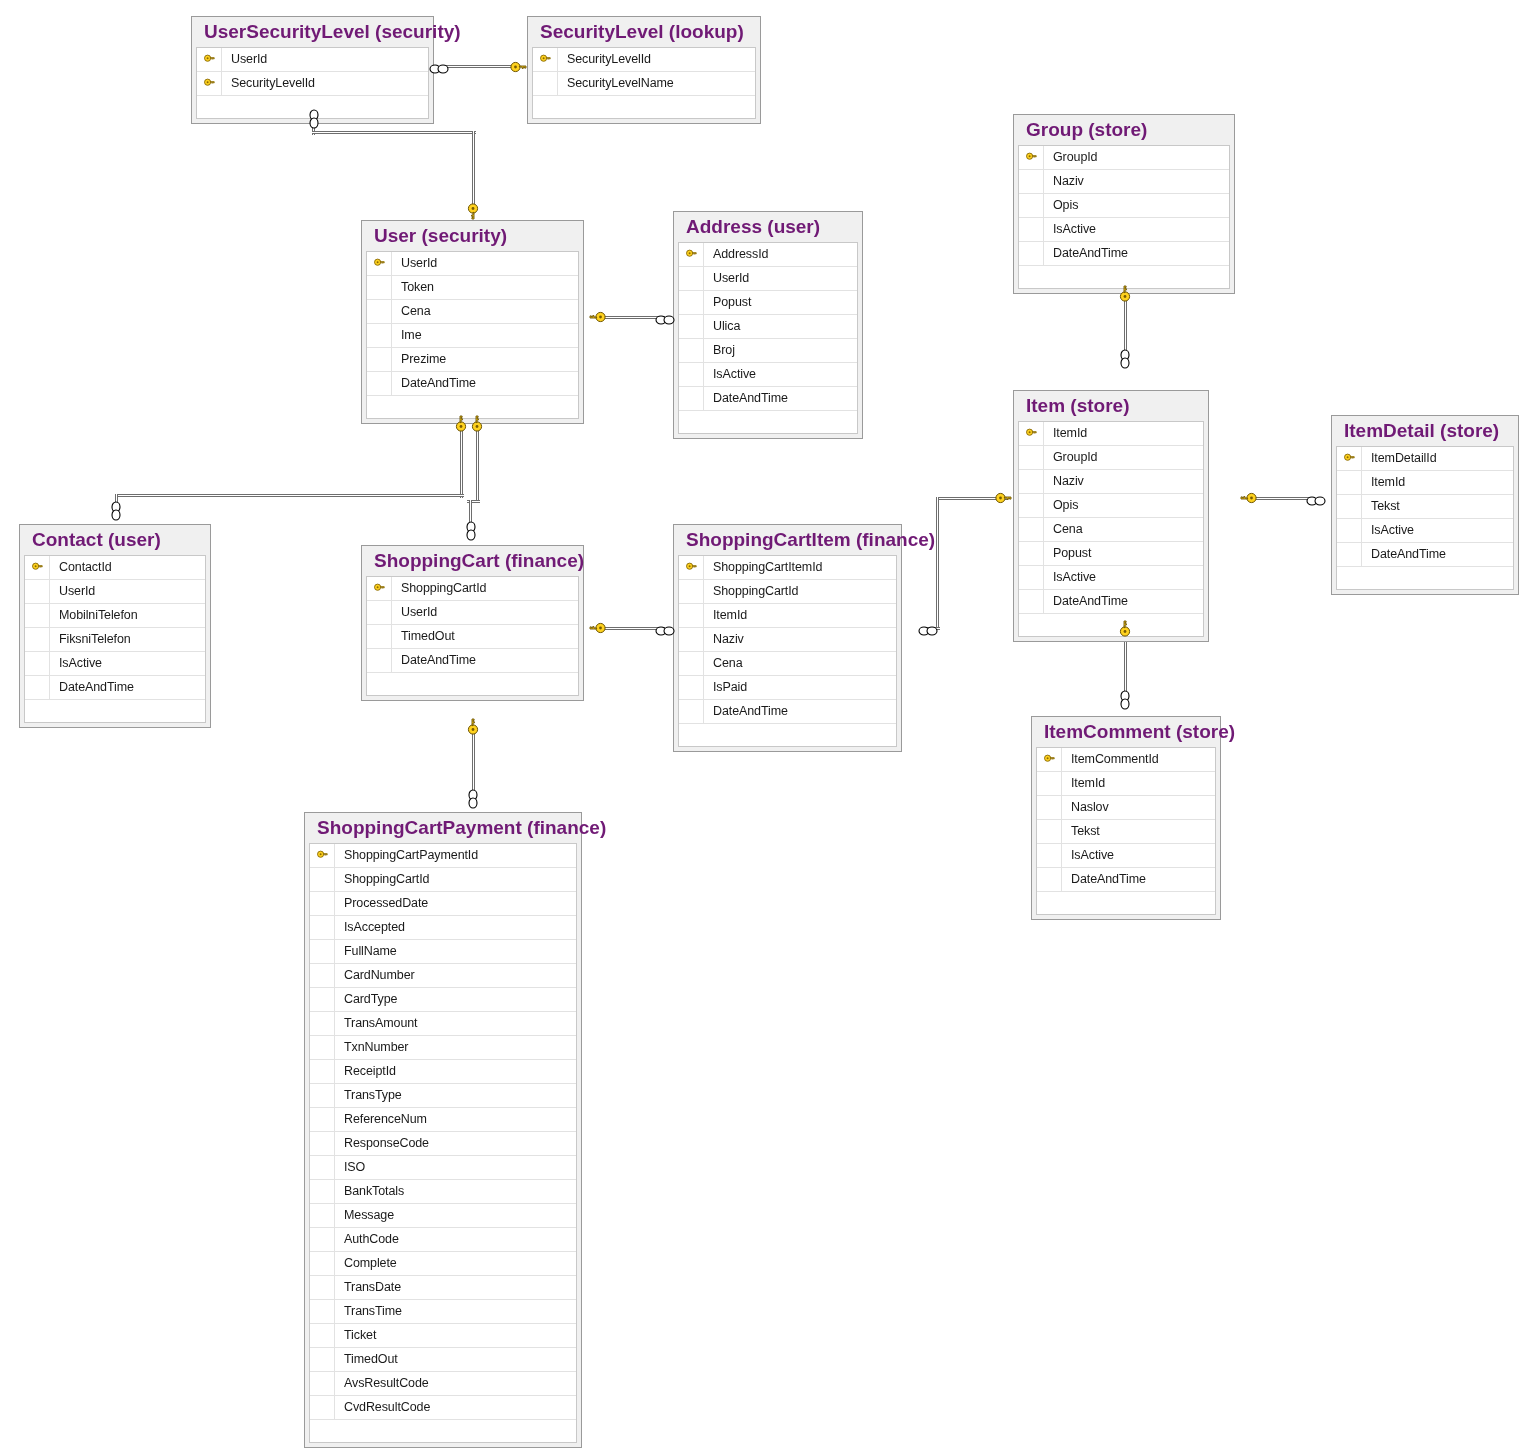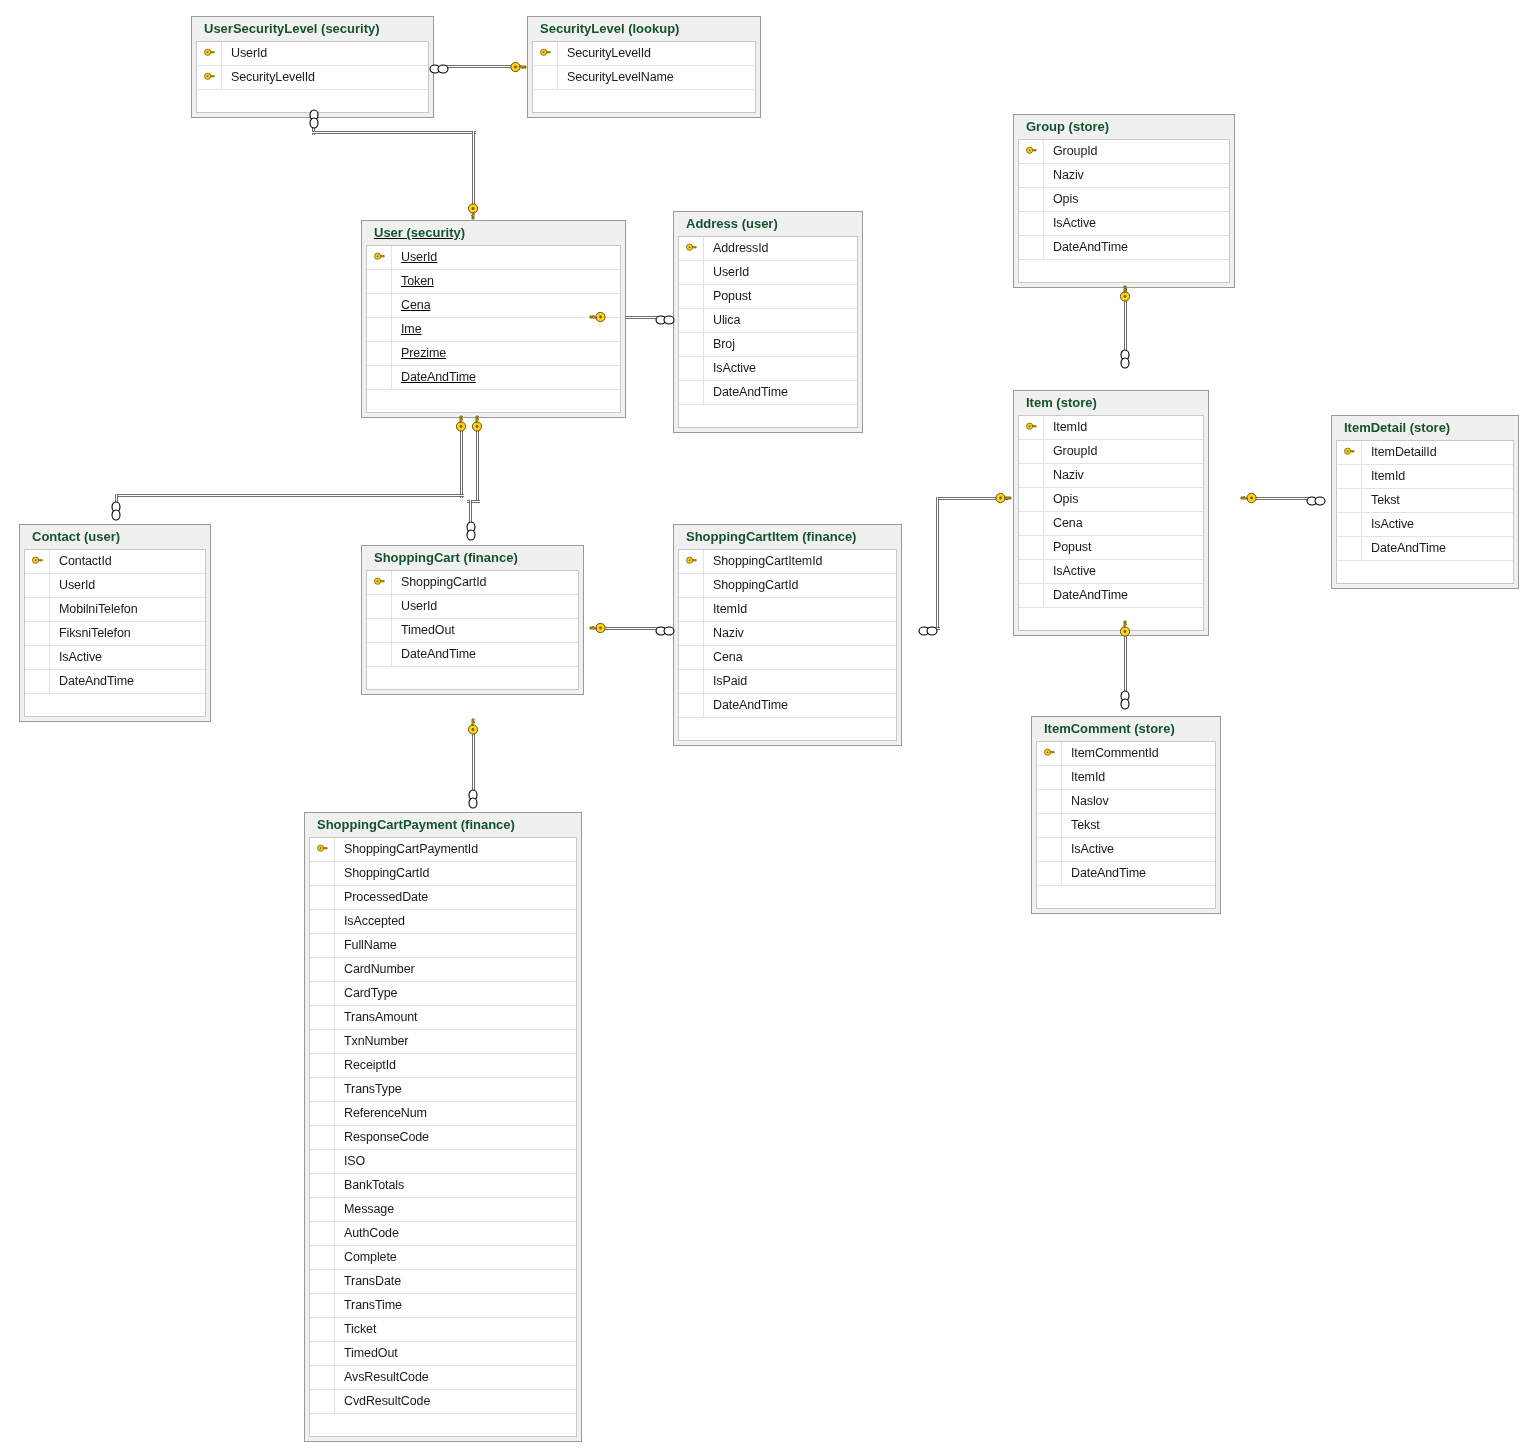--- a/index.html
+++ b/index.html
@@ -18,23 +18,23 @@
   
   .tbl{
     position:absolute;
     box-sizing:border-box;
     background:#f0f0f0;
     border:1px solid #9a9a9a;
     padding:0 4px 4px 4px;
     z-index:5;
   }
   .tbl-title{
-    font-size:13px;
+    font-size:19px;
     font-weight:bold;
-    color:#14532d;
+    color:#701a75;
     padding:5px 2px 5px 8px;
     line-height:1.05;
     white-space:nowrap;
     background:#f0f0f0;
   }
   .tbl-grid{
     background:#ffffff;
     border:1px solid #c8c8c8;
     border-top:1px solid #c8c8c8;
   }
@@ -278,21 +278,21 @@
           </div>
           <div class="row">
             <div class="keycell"></div>
             <div class="colname">SecurityLevelName</div>
           </div>
           <div class="row row-empty">
             <div class="keycell" style="border-right: none;"></div>
           </div>
         </div>
       </div>
-      <div class="tbl" style="left: 361px; top: 220px; width: 265px; text-decoration: underline;">
+      <div class="tbl" style="left: 361px; top: 220px; width: 223px;">
         <div class="tbl-title">User (security)</div>
         <div class="tbl-grid">
           <div class="row">
             <div class="keycell">
               <svg class="keyico" viewBox="0 0 11 11" xmlns="http://www.w3.org/2000/svg">
                 <circle cx="3.6" cy="4.2" r="3.1" fill="#ffd21e" stroke="#7a5c00" stroke-width="0.8"></circle>
                 <circle cx="3.6" cy="4.2" r="1.0" fill="#8a6a00"></circle>
                 <path d="M6.2 3.6 L10.2 3.6 L10.2 5.0 L9.3 5.0 L9.3 4.3 L8.5 4.3 L8.5 5.2 L7.7 5.2 L7.7 4.3 L6.2 4.3 Z" fill="#ffd21e" stroke="#7a5c00" stroke-width="0.7" stroke-linejoin="round"></path>
               </svg>
             </div>

